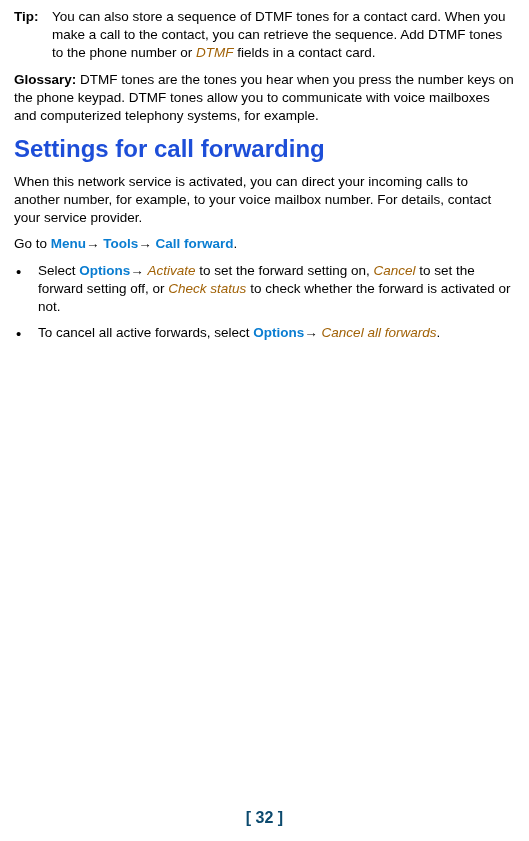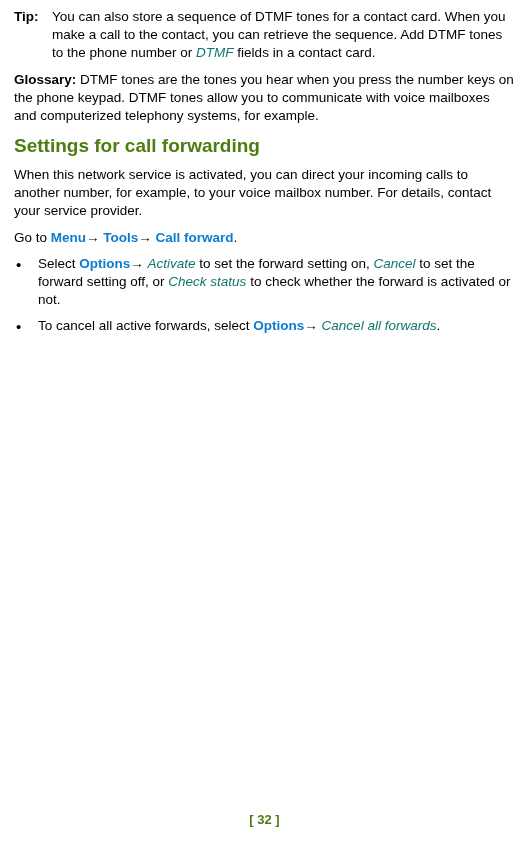--- a/index.html
+++ b/index.html
@@ -32,26 +32,26 @@
   .hang-label.note {
     width: 40px;
   }
   .hang-body {
     flex: 1;
   }
   .para {
     margin-bottom: 8px;
   }
   .link {
-    color: #0f766e;
+    color: #a16207;
     font-style: italic;
   }
   .section-title {
-    color: #4d7c0f;
-    font-size: 19px;
+    color: #1d4ed8;
+    font-size: 24px;
     font-weight: bold;
     margin-top: 2px;
     margin-bottom: 7px;
   }
   .after-title {
     margin-top: 1px;
     margin-bottom: 8px;
   }
   .menu {
     color: #0a7dd1;
@@ -78,23 +78,23 @@
     font-size: 15px;
   }
   .li-body {
     flex: 1;
   }
   .footer {
     position: absolute;
     bottom: 12px;
     width: 529px;
     text-align: center;
-    color: #4d7c0f;
+    color: #0c4a6e;
     font-weight: bold;
-    font-size: 13px;
+    font-size: 16px;
   }
   .glossary-label {
     font-weight: bold;
   }
 </style>
 </head>
 <body>
 
 <div class="page">
 

